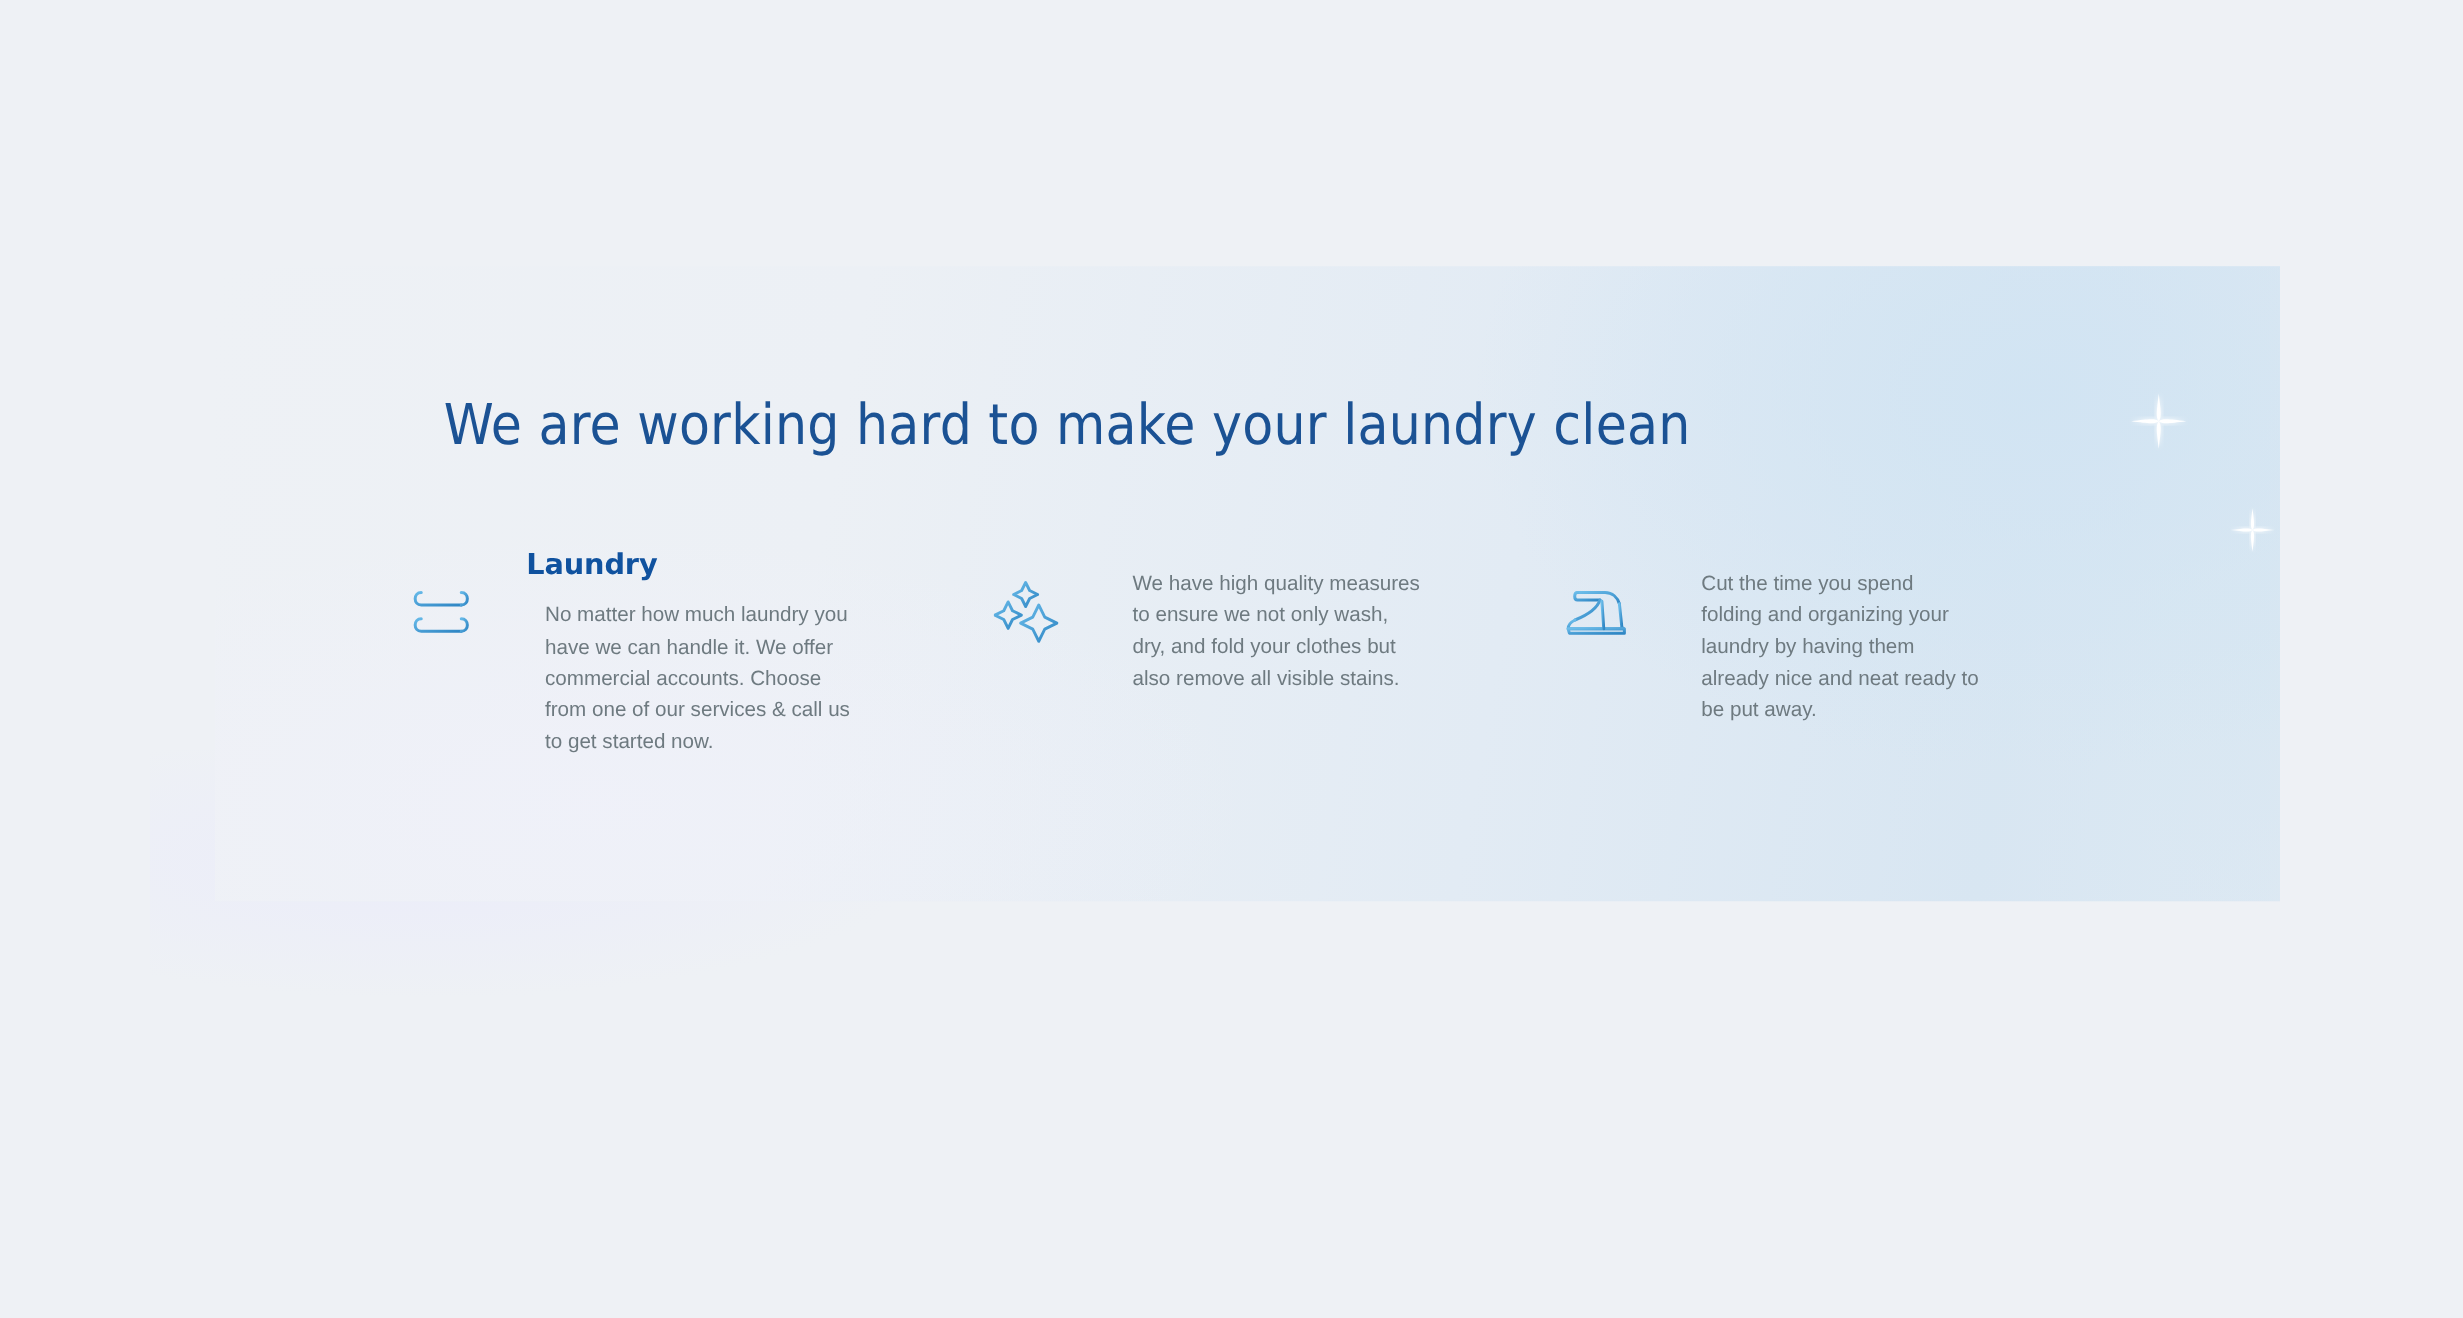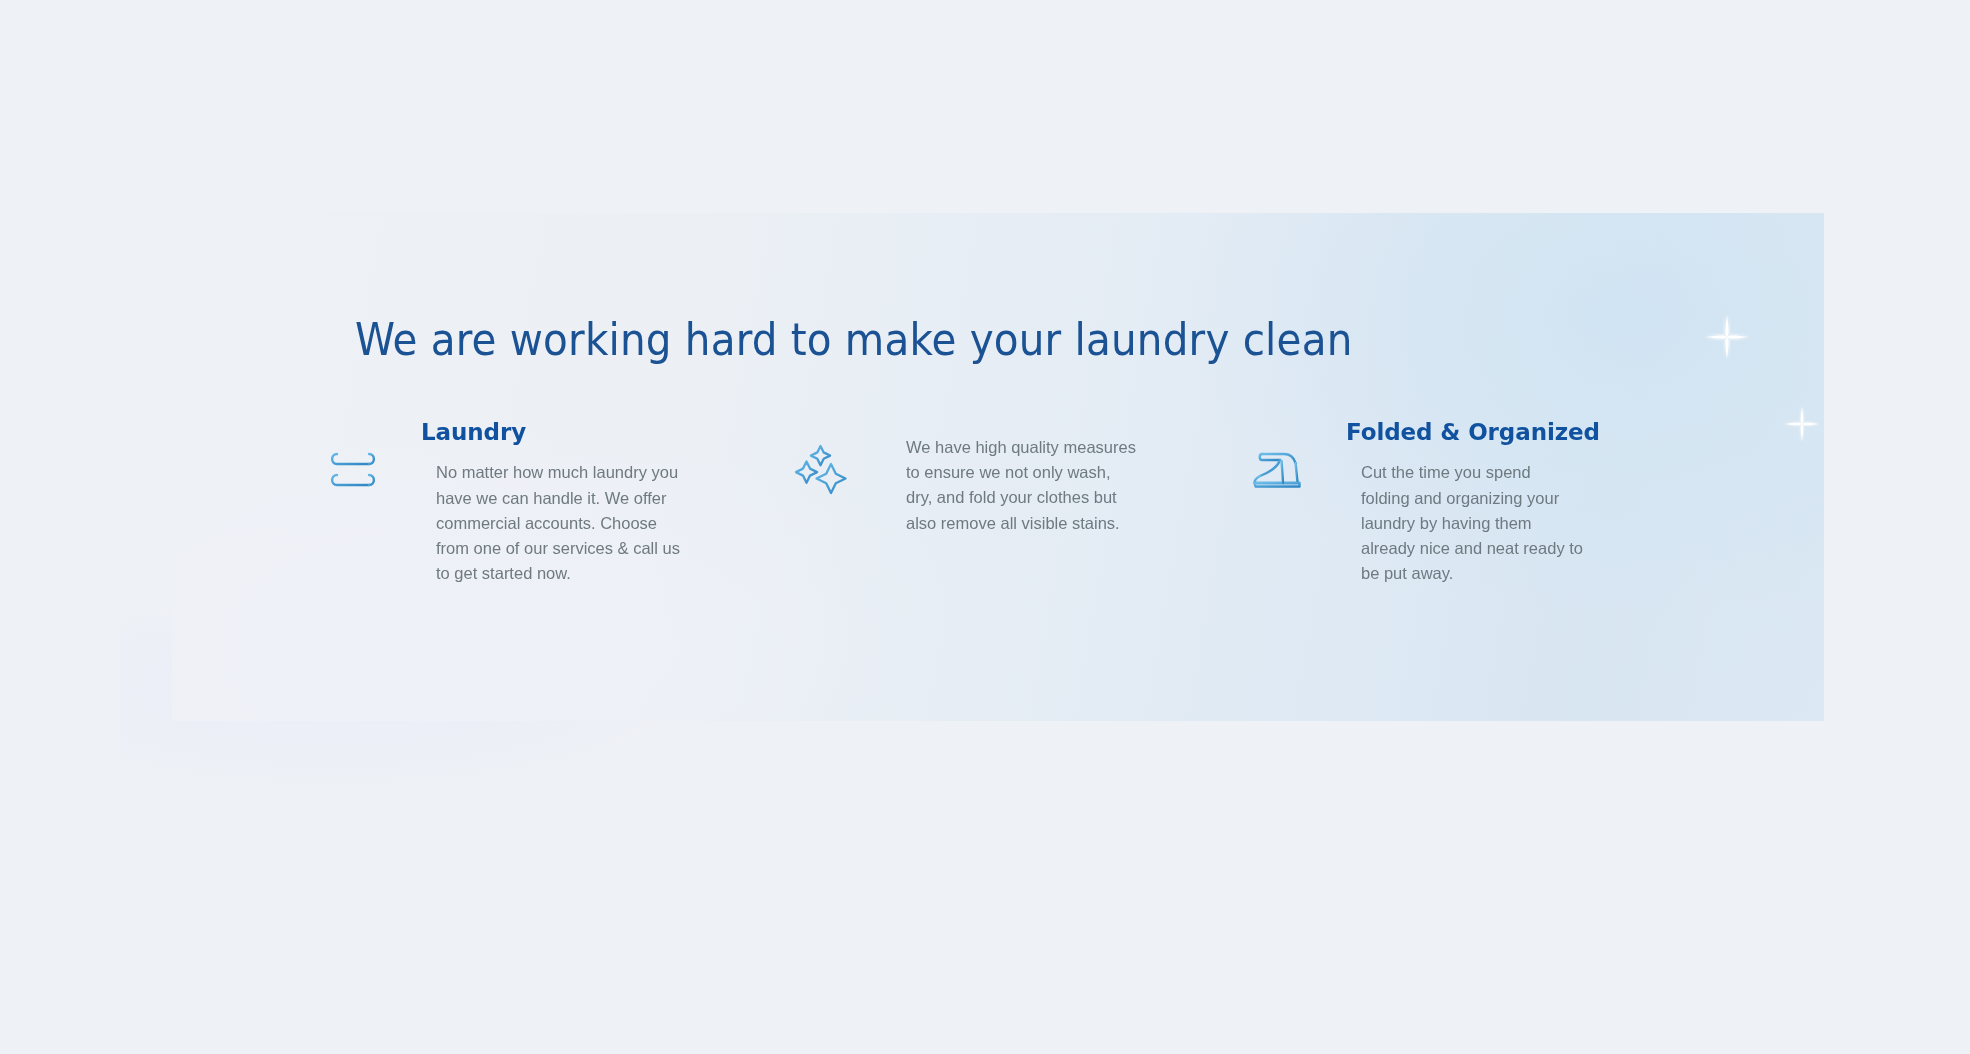--- a/index.html
+++ b/index.html
@@ -74,21 +74,21 @@
     white-space: nowrap;
     line-height: 1.15;
     margin-left: 30px;
     -webkit-font-smoothing: antialiased;
   }
 
   
   .features {
     position: absolute;
     left: 325px;
-    top: 420px;
+    top: 440px;
     width: 1380px;
     display: flex;
     gap: 0px;
   }
   .feature {
     display: flex;
     align-items: flex-start;
     width: 460px;
     box-sizing: border-box;
   }
@@ -258,19 +258,18 @@
             <path d="M36 27 H43"></path>
             <path d="M36 30.5 H43.5"></path>
             <path d="M36 34 H44"></path>
             <path d="M36 37.5 H44.5"></path>
 
             <path d="M31.5 19 L33 41"></path>
           </g>
         </svg>
       </div>
       <div class="copy">
-        <h3>Folded &amp; Organized</h3>
         <p>Cut the time you spend folding and organizing your laundry by having them already nice and neat ready to be put away.</p>
       </div>
     </div>
 
   </div>
 </div>
 
 </body></html>

